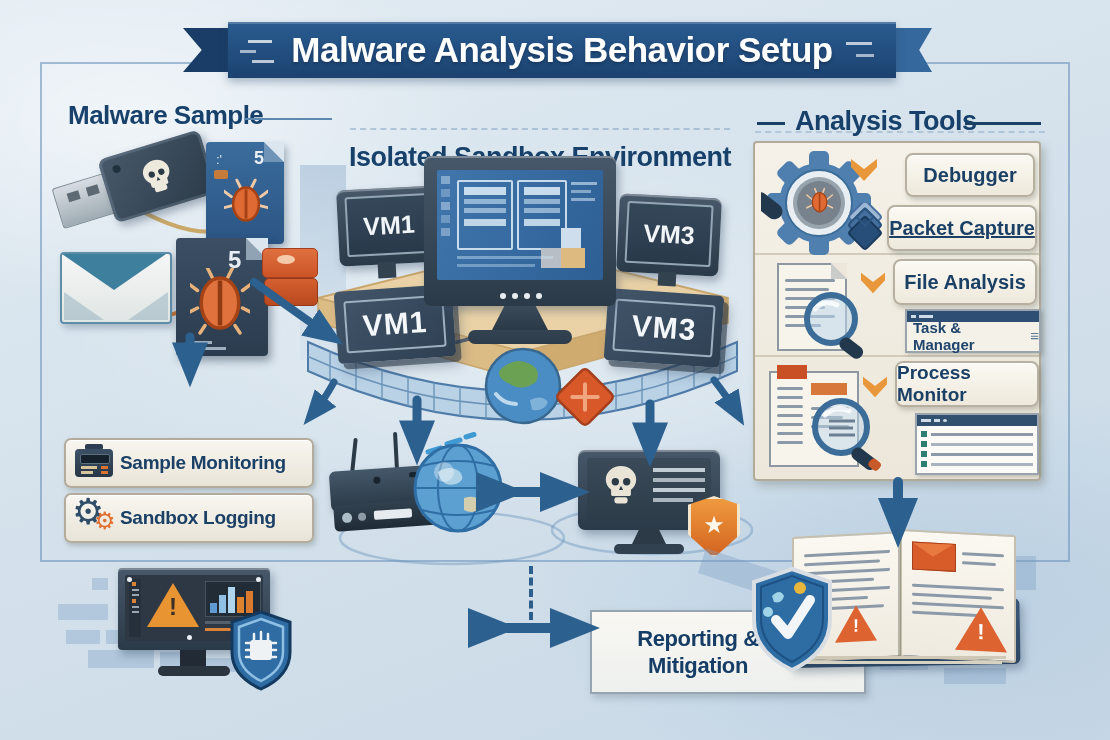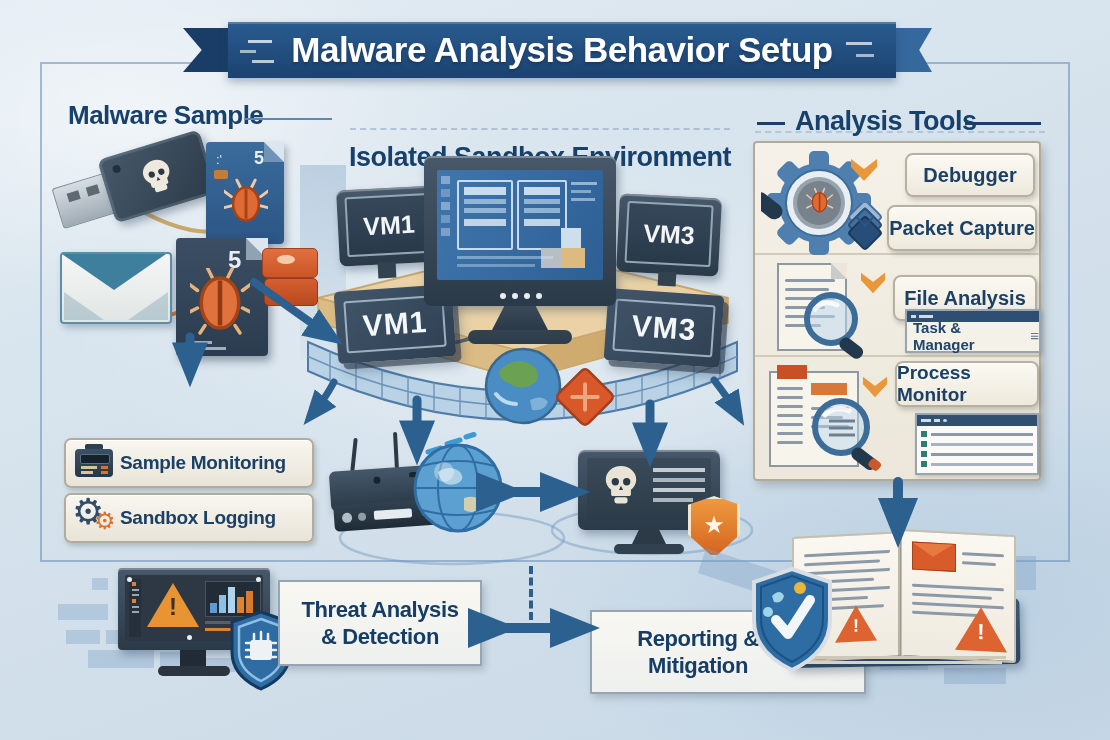--- a/index.html
+++ b/index.html
@@ -391,21 +391,21 @@
           <rect x="-12" y="-12" width="24" height="24" rx="3" fill="#274e78" stroke="#1a3a5c" stroke-width="2"></rect>
         </g>
       <g transform="translate(26,14) rotate(45)">
           <rect x="-6" y="-6" width="12" height="12" fill="none" stroke="#2c5682" stroke-width="2"></rect>
         </g>
     </svg>
 
     <div class="chip" style="left:150px;top:10px;width:126px;height:40px;font-size:20px;text-align:center;">
       <span>Debugger</span>
     </div>
-    <div class="chip" style="left:132px;top:62px;width:146px;height:42px;font-size:20px;">
+    <div class="chip" style="left:132px;top:62px;width:146px;height:42px;font-size:20px;text-decoration:underline;">
       <span>Packet Capture</span>
     </div>
 
     <div class="abs" style="left:22px;top:120px;width:92px;height:92px;">
       <div class="abs" style="left:0;top:0;width:66px;height:84px;background:#f7f4ec;border:2px solid #8d98a3;">
         <div class="abs" style="right:-2px;top:-2px;width:0;height:0;border-left:16px solid #c9ccc9;border-top:16px solid #ece7da;"></div>
         <div class="doclines" style="position:absolute;left:6px;top:8px;width:50px;">
           <div></div>
             <div style="width:44px;"></div>
             <div></div>
@@ -413,21 +413,21 @@
             <div></div>
             <div style="width:36px;"></div>
         </div>
       </div>
       <svg class="abs" style="left:18px;top:26px;" width="78" height="72" viewBox="0 0 78 72">
         <circle cx="36" cy="30" r="24" fill="rgba(190,215,235,.55)" stroke="#3c6c98" stroke-width="6"></circle>
         <path d="M20,20 q10,-10 22,-4" stroke="rgba(255,255,255,.8)" stroke-width="5" fill="none" stroke-linecap="round"></path>
         <rect x="50" y="46" width="26" height="13" rx="6" transform="rotate(38 50 46)" fill="#22384c"></rect>
       </svg>
     </div>
-    <div class="chip" style="left:138px;top:132px;width:140px;height:42px;font-size:20px;">
+    <div class="chip" style="left:138px;top:116px;width:140px;height:42px;font-size:20px;">
       <span>File Analysis</span>
     </div>
 
     <div class="abs" style="left:150px;top:166px;width:132px;height:40px;border:2px solid #9aa4ae;background:#f4f1e9;box-shadow:2px 2px 4px rgba(90,95,85,.3);">
       <div class="abs" style="left:0;top:0;width:100%;height:11px;background:#2e4e74;">
         <div class="abs" style="left:4px;top:4px;width:5px;height:3px;background:#cfdce8;"></div>
         <div class="abs" style="left:12px;top:4px;width:14px;height:3px;background:#cfdce8;"></div>
       </div>
       <div class="abs" style="left:0;top:11px;width:100%;height:27px;display:flex;align-items:center;">
         <span style="font-weight:bold;font-size:15px;color:#20456d;margin-left:6px;">Task &amp; Manager</span>
@@ -556,24 +556,20 @@
         <line x1="44" y1="33" x2="48" y2="33"></line>
           <line x1="44" y1="40" x2="48" y2="40"></line>
           <line x1="44" y1="47" x2="48" y2="47"></line>
         <line x1="26" y1="30" x2="26" y2="24"></line>
           <line x1="33" y1="30" x2="33" y2="22"></line>
           <line x1="40" y1="30" x2="40" y2="24"></line>
       </g>
     </svg>
   </div>
 
-  <div class="flowbox" style="left:278px;top:580px;width:200px;height:82px;">
-    <span class="l1">Threat Analysis</span>
-    <span class="l2">&amp; Detection</span>
-  </div>
 
   <div class="abs" style="left:529px;top:566px;height:54px;border-left:4px dashed #2e5f8c;"></div>
 
   <div class="flowbox" style="left:590px;top:578px;width:276px;height:84px;padding-right:60px;box-sizing:border-box;margin-top:32px;">
     <span class="l1">Reporting &amp;</span>
     <span class="l2">Mitigation</span>
   </div>
 
   <div class="abs" style="left:782px;top:524px;width:244px;height:156px;">
     <div class="abs" style="left:6px;top:76px;width:232px;height:66px;background:linear-gradient(#3a587a,#2b4662);border-radius:6px;transform:rotate(-1deg);box-shadow:3px 5px 8px rgba(60,80,105,.4);"></div>

